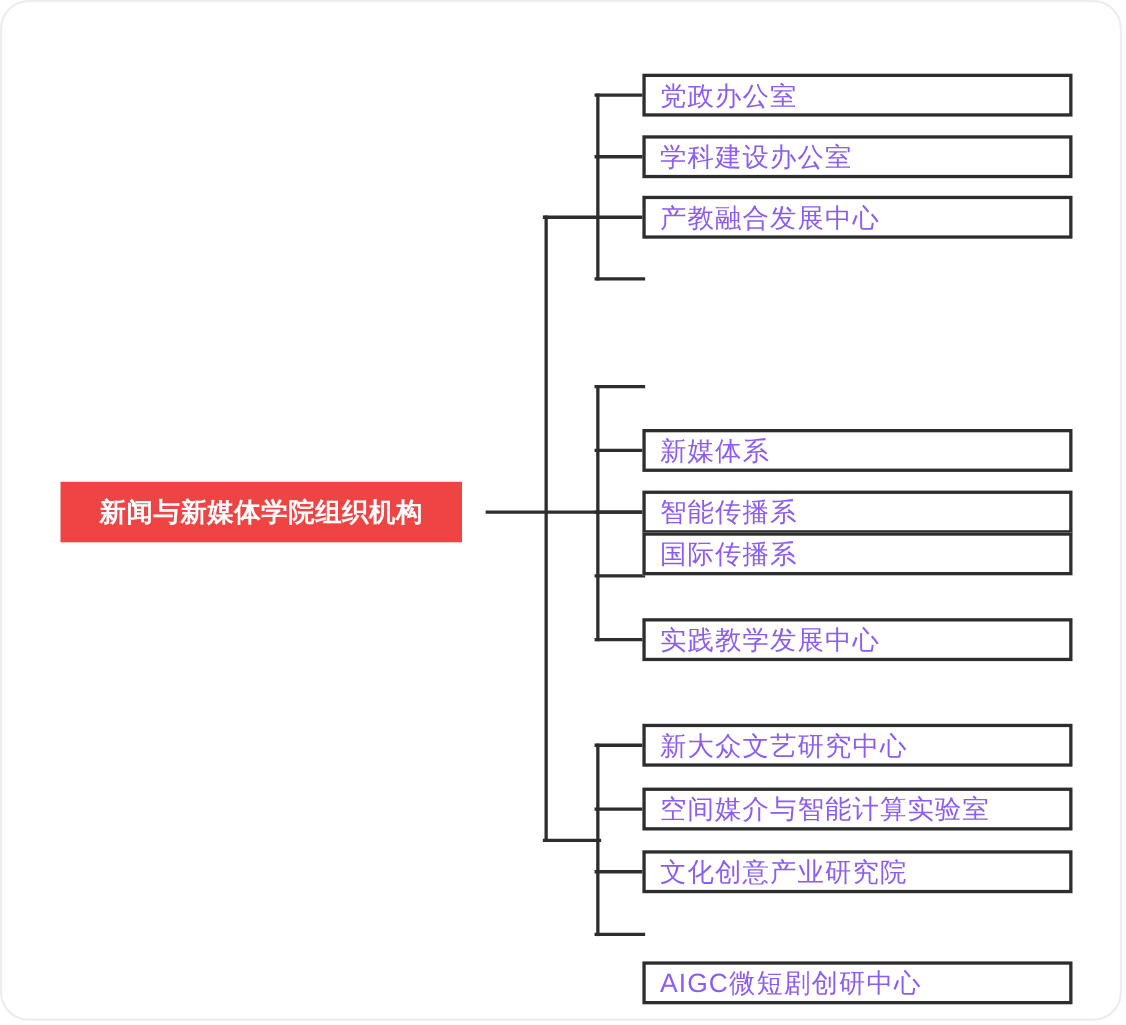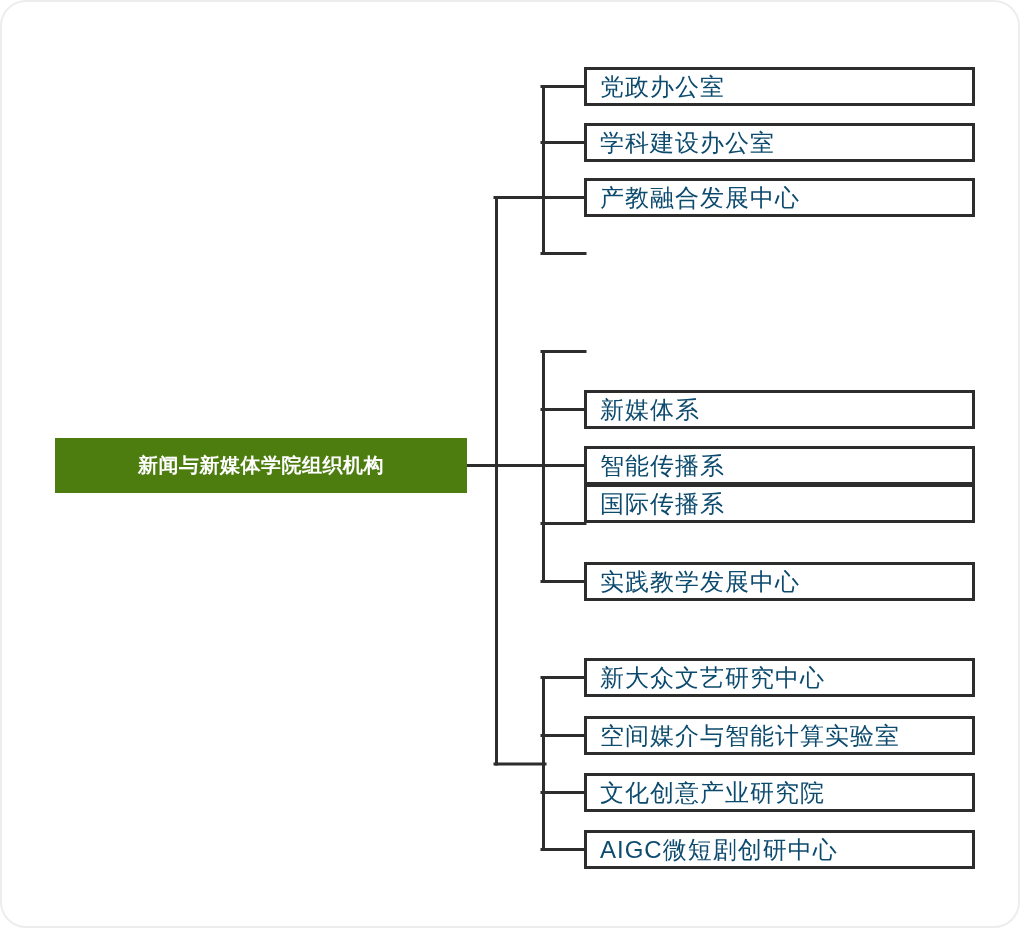--- a/index.html
+++ b/index.html
@@ -28,25 +28,25 @@
     left: 0;
     top: 0;
     width: 1024px;
     height: 932px;
     pointer-events: none;
   }
   .root-node {
     position: absolute;
     left: 53px;
     top: 436px;
-    width: 412px;
+    width: 365px;
     height: 55px;
-    background: #4d7c0f;
+    background: #ef4444;
     color: #ffffff;
-    font-size: 20px;
+    font-size: 24px;
     font-weight: bold;
     letter-spacing: 0.5px;
     display: flex;
     align-items: center;
     justify-content: center;
     box-sizing: border-box;
   }
   .node {
     position: absolute;
     left: 582px;
@@ -54,39 +54,39 @@
     height: 39px;
     background: #ffffff;
     border: 3px solid #2d2d2d;
     box-sizing: border-box;
     display: flex;
     align-items: center;
     padding-left: 13px;
     font-size: 24px;
     font-weight: 500;
     letter-spacing: 1px;
-    color: #0c4a6e;
+    color: #8b5cf6;
     white-space: nowrap;
   }
   
   .n0 { top: 65px; }
   .n1 { top: 121px; }
   .n2 { top: 176px; }
   .n3 { top: 232px; }
   
   .n4 { top: 330px; }
   .n5 { top: 388px; }
   .n6 { top: 444px; font-family: Liberation Mono, monospace; }
   .n7 { top: 482px; }
   .n8 { top: 560px; text-align: right; }
   
   .n9  { top: 656px; }
   .n10 { top: 714px; }
   .n11 { top: 771px; }
-  .n12 { top: 828px; }
+  .n12 { top: 872px; }
 </style>
 </head>
 <body>
 
 <div class="page">
 
   <svg class="connectors" width="1024" height="932" viewBox="0 0 1024 932" stroke="#2d2d2d" stroke-width="3" stroke-linecap="square">
 
     <line x1="441" y1="463.5" x2="583" y2="463.5"></line>
 

